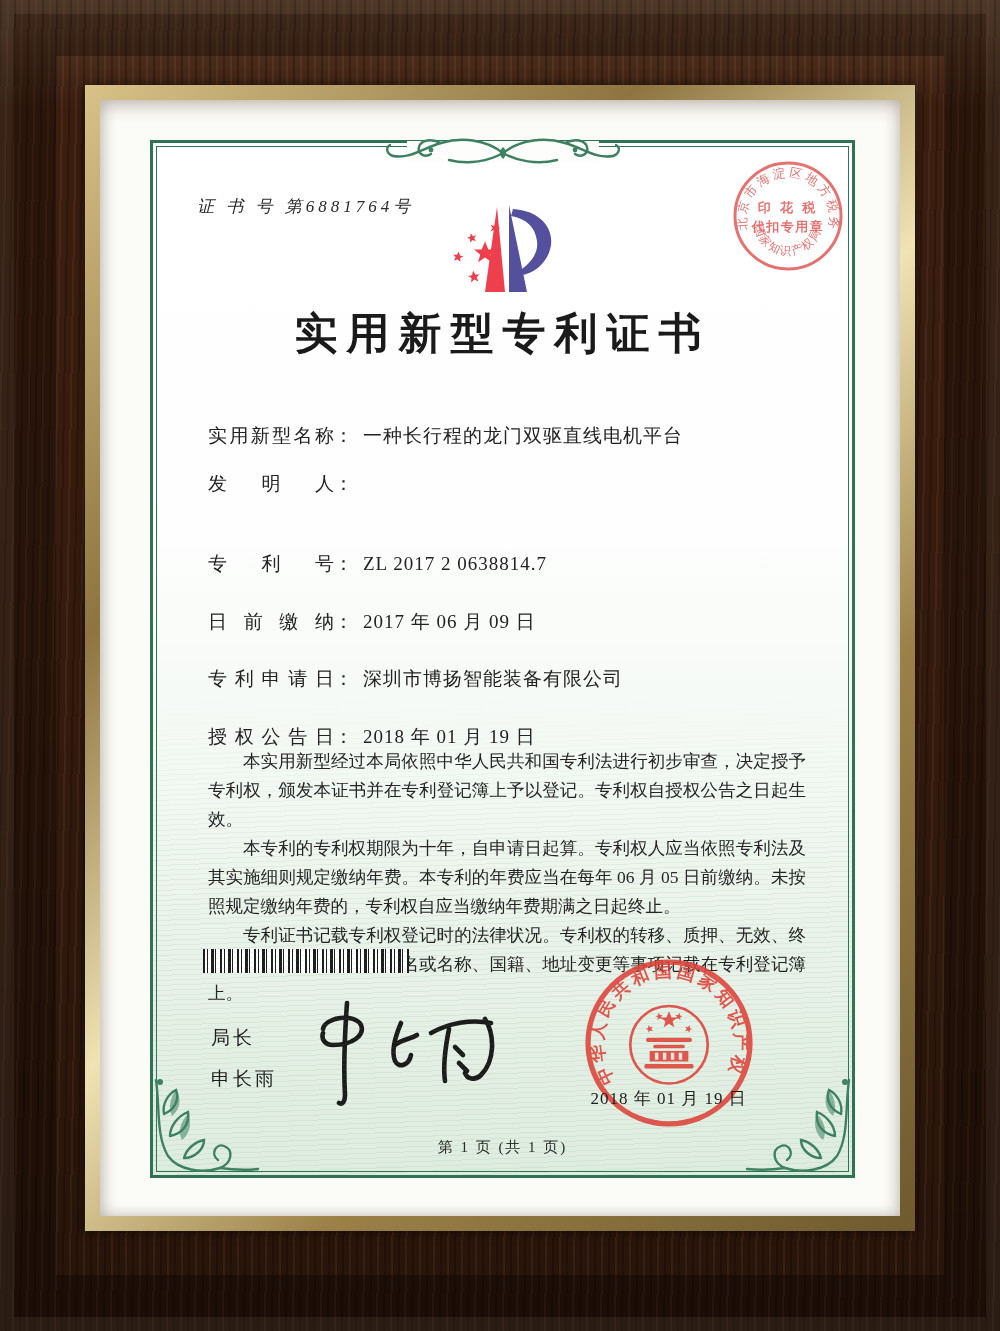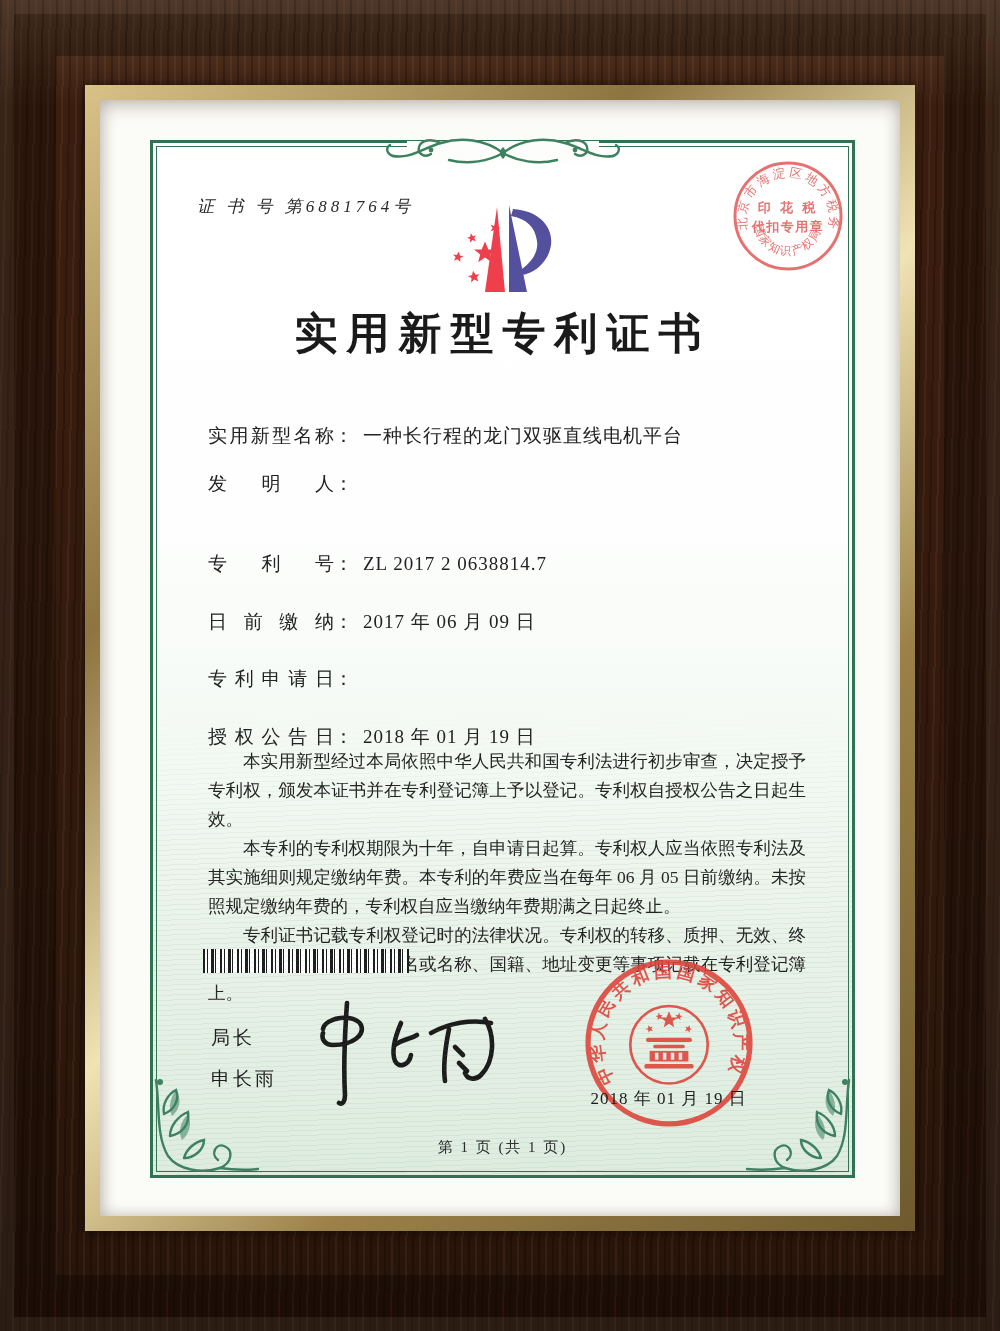--- a/index.html
+++ b/index.html
@@ -195,20 +195,21 @@
             <span class="field-value">ZL 2017 2 0638814.7</span>
           </div>
           <div class="abs field-row" style="top:466px">
             <span class="field-label">日前缴纳</span>
               <span class="field-colon">：</span>
             <span class="field-value">2017 年 06 月 09 日</span>
           </div>
           <div class="abs field-row" style="top:523px">
             <span class="field-label">专利申请日</span>
               <span class="field-colon">：</span>
+            <span class="field-value">深圳市博扬智能装备有限公司</span>
           </div>
           <div class="abs field-row" style="top:581px">
             <span class="field-label">授权公告日</span>
               <span class="field-colon">：</span>
             <span class="field-value">2018 年 01 月 19 日</span>
           </div>
 
           <div class="abs paras">
             <p>本实用新型经过本局依照中华人民共和国专利法进行初步审查，决定授予专利权，颁发本证书并在专利登记簿上予以登记。专利权自授权公告之日起生效。</p>
             <p>本专利的专利权期限为十年，自申请日起算。专利权人应当依照专利法及其实施细则规定缴纳年费。本专利的年费应当在每年 06 月 05 日前缴纳。未按照规定缴纳年费的，专利权自应当缴纳年费期满之日起终止。</p>

